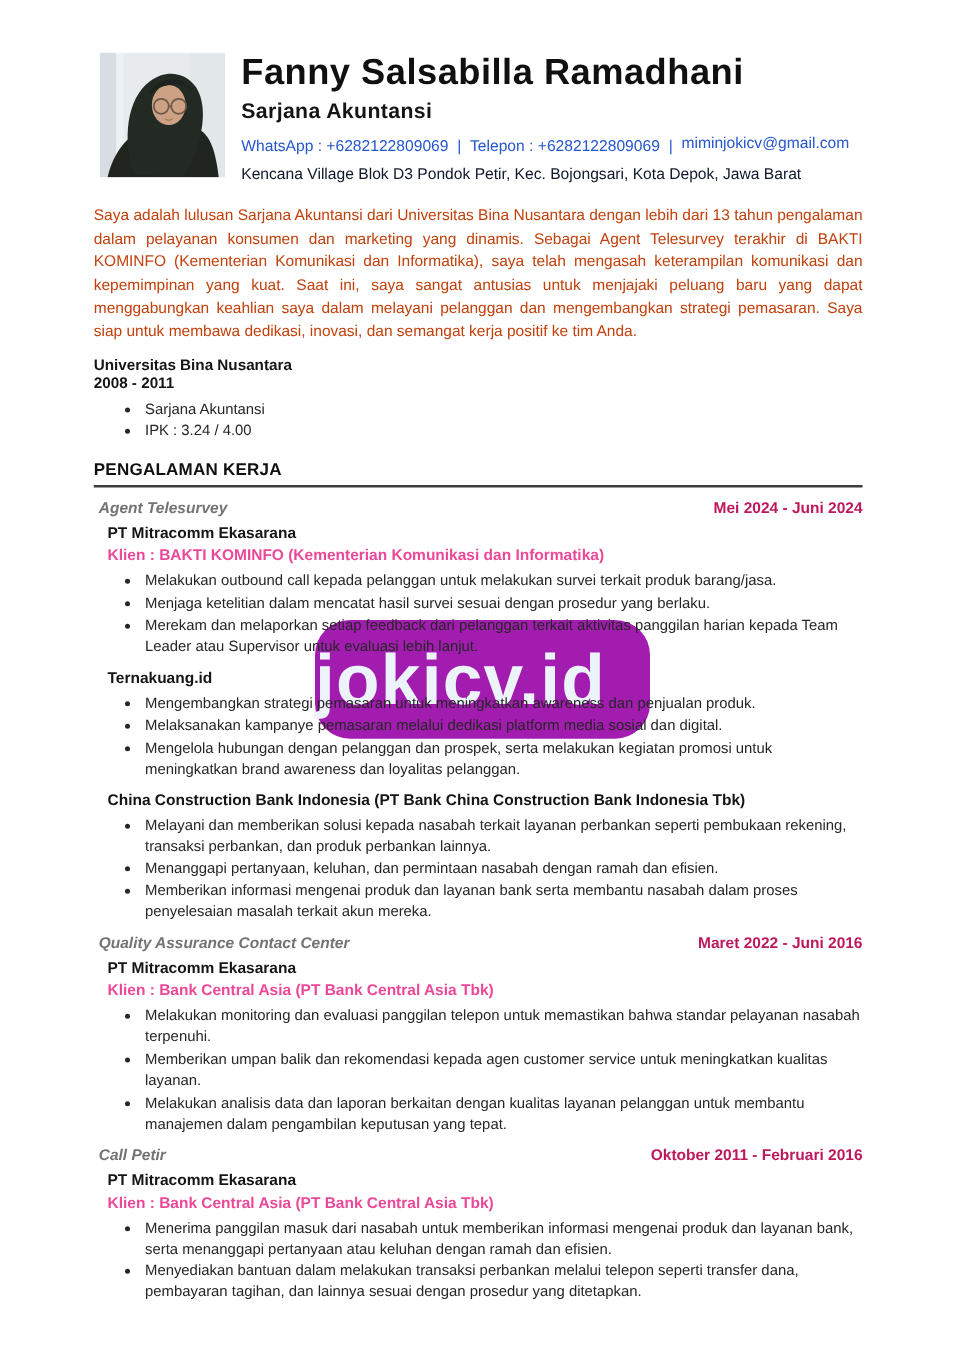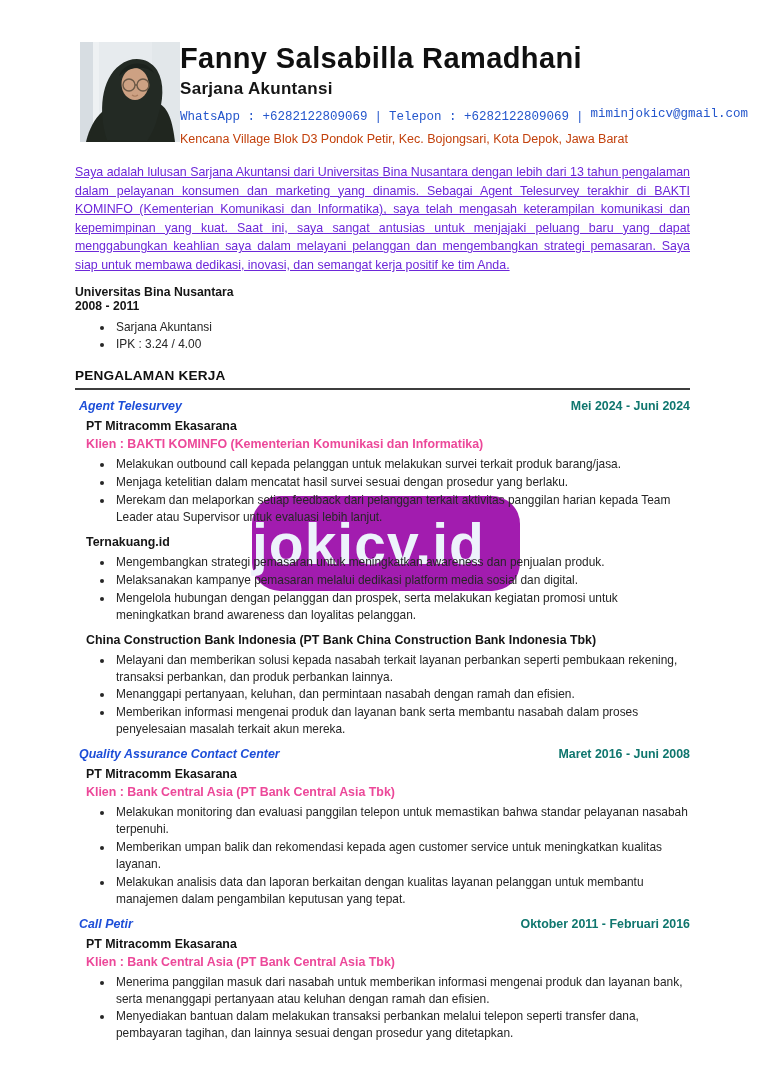--- a/index.html
+++ b/index.html
@@ -9,50 +9,50 @@
   }
   .watermark{
     position:absolute;left:252px;top:496px;width:268px;height:95px;
     background:#a21caf;border-radius:28px;display:flex;align-items:center;
     z-index:0;
   }
   .watermark span{font-size:57px;font-weight:bold;color:#edf3fb;letter-spacing:1px;}
   .content{position:relative;z-index:1;padding:42px 78px 0 75px;}
 
   
-  .head{display:flex;gap:0;}
+  .head{display:flex;gap:13px;}
   .photo{width:100px;height:100px;flex:none;margin-left:5px;overflow:hidden;}
   .head-text{padding-top:0;}
   .name{font-size:29px;line-height:32px;margin:0;font-weight:bold;color:#101010;letter-spacing:.4px;}
   .degree{font-size:17px;margin:5px 0 0;font-weight:bold;color:#151515;letter-spacing:.3px;}
-  .contact-line{margin-top:11px;font-size:12.5px;white-space:nowrap;font-family:Liberation Mono, monospace;}
+  .contact-line{margin-top:11px;font-size:12.5px;white-space:nowrap;}
   .contact-line .blue{color:#2456cc;}
   .sep{margin:0 7px;color:#2456cc;}
   .email{color:#2456cc;text-decoration:none;position:relative;top:-3px;cursor:pointer;}
-  .address{margin-top:8px;font-size:12.5px;color:#c2410c;}
+  .address{margin-top:8px;font-size:12.5px;color:#0f172a;}
 
   
-  .summary{margin:17px 0 0;font-size:12.4px;line-height:18.6px;text-align:justify;color:#6d28d9;text-decoration:underline;}
+  .summary{margin:17px 0 0;font-size:12.4px;line-height:18.6px;text-align:justify;color:#c2410c;}
 
   
   .section-title{
     font-size:13.6px;font-weight:bold;color:#101010;letter-spacing:.2px;
     margin:15px 0 0;padding-bottom:5px;border-bottom:2px solid #3d3d3d;
   }
 
   
   .edu-row{display:flex;justify-content:space-between;margin-top:10px;font-size:12.2px;font-weight:bold;color:#151515;flex-direction:column;}
   ul.bullets{margin:6px 0 0;padding-left:39px;font-size:11.9px;line-height:16.9px;color:#262626;}
   ul.bullets li{padding-left:2px;margin-bottom:1px;}
 
   
   .job{margin-top:9px;}
   .job-row{display:flex;justify-content:space-between;font-size:12.4px;align-items:baseline;}
-  .role{font-weight:bold;font-style:italic;color:#1d4ed8;margin-left:4px;}
-  .period{font-weight:bold;color:#0f766e;margin-left:11px;}
+  .role{font-weight:bold;font-style:italic;color:#737373;margin-left:4px;}
+  .period{font-weight:bold;color:#be185d;margin-left:11px;}
   .company{font-weight:bold;font-size:12.4px;color:#151515;margin:6px 0 0 11px;}
   .client{font-weight:bold;font-size:12.4px;color:#ec4899;margin:4px 0 0 11px;}
   .job ul.bullets{margin-top:5px;}
 </style>
 </head>
 <body>
 
 <div class="page">
 
   <div class="watermark">
@@ -129,21 +129,21 @@
       <ul class="bullets">
         <li>Melayani dan memberikan solusi kepada nasabah terkait layanan perbankan seperti pembukaan rekening, transaksi perbankan, dan produk perbankan lainnya.</li>
         <li>Menanggapi pertanyaan, keluhan, dan permintaan nasabah dengan ramah dan efisien.</li>
         <li>Memberikan informasi mengenai produk dan layanan bank serta membantu nasabah dalam proses penyelesaian masalah terkait akun mereka.</li>
       </ul>
     </div>
 
     <div class="job">
       <div class="job-row">
         <span class="role">Quality Assurance Contact Center</span>
-        <span class="period">Maret 2016 - Juni 2008</span>
+        <span class="period">Maret 2022 - Juni 2016</span>
       </div>
       <div class="company">PT Mitracomm Ekasarana</div>
       <div class="client">Klien : Bank Central Asia (PT Bank Central Asia Tbk)</div>
       <ul class="bullets">
         <li>Melakukan monitoring dan evaluasi panggilan telepon untuk memastikan bahwa standar pelayanan nasabah terpenuhi.</li>
         <li>Memberikan umpan balik dan rekomendasi kepada agen customer service untuk meningkatkan kualitas layanan.</li>
         <li>Melakukan analisis data dan laporan berkaitan dengan kualitas layanan pelanggan untuk membantu manajemen dalam pengambilan keputusan yang tepat.</li>
       </ul>
     </div>
 

